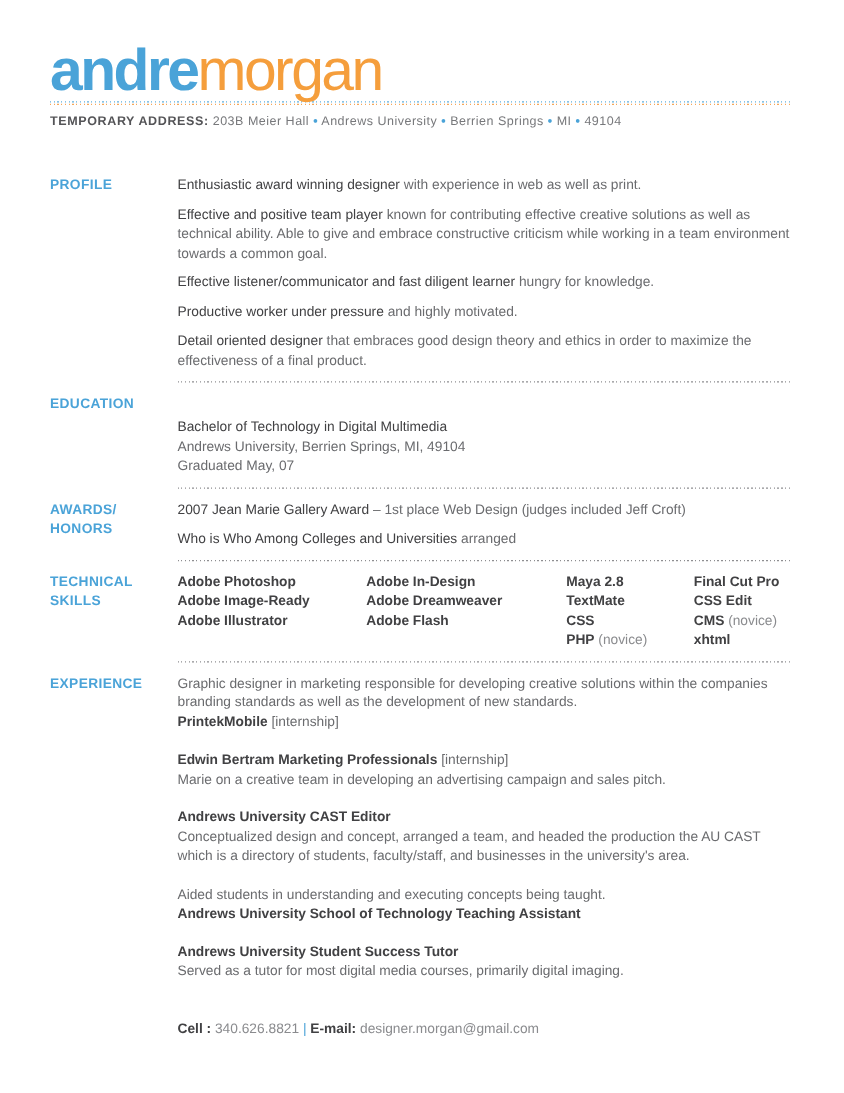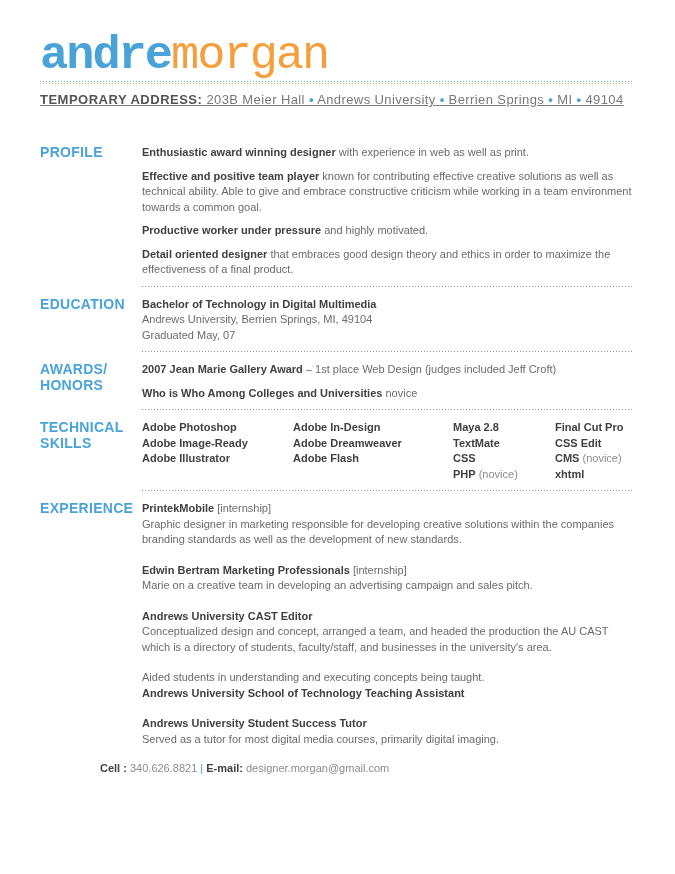--- a/index.html
+++ b/index.html
@@ -4,67 +4,67 @@
 <style>
   html,body { margin:0; padding:0; background:#ffffff; }
   .page {
     width:675px; height:874px; box-sizing:border-box;
     padding:36px 43px 0 40px;
     background:#ffffff;
     font-family:"Liberation Sans", sans-serif;
     overflow:hidden;
   }
   
-  h1.name { margin:0; font-size:47px; line-height:40px; letter-spacing:-2px; font-weight:700;font-family:Liberation Mono, monospace; }
+  h1.name { margin:0; font-size:47px; line-height:40px; letter-spacing:-2px; font-weight:700; }
   .name-first { color:#4AA3D8; }
   .name-last  { color:#F59E3C; font-weight:400; }
   .rule-blue   { height:1px; margin-top:5px;
                  background:repeating-linear-gradient(90deg,#5FB0DF 0 1px, transparent 1px 3px); }
   .rule-orange { height:1px; margin-top:1px;
                  background:repeating-linear-gradient(90deg,#F5A85A 0 1px, transparent 1px 3px); }
-  .address { margin-top:8px; font-size:13px; letter-spacing:0.4px; color:#77787B;text-decoration:underline; }
+  .address { margin-top:8px; font-size:10px; letter-spacing:0.4px; color:#77787B; }
   .address .addr-label { font-weight:700; color:#545457; letter-spacing:0.5px; }
   .address .dot { color:#4AA3D8; font-weight:700; }
 
   
   .row { display:flex; align-items:flex-start; }
   .row.first { margin-top:38px; }
   .sec-label {
     flex:0 0 102px; width:102px;
-    color:#4AA3D8; font-weight:700; font-size:14px;
+    color:#4AA3D8; font-weight:700; font-size:11px;
     letter-spacing:0.3px; line-height:15.5px; white-space:pre-line;
   }
   .content { width:490px; font-size:11px; line-height:15.5px; color:#6A6B6E; }
-  .lead { font-weight:700; color:#414143; }
+  .lead { font-weight:400; color:#414143;margin-top:19px; }
   p.item { margin:0 0 8px 0; }
   p.item:last-child { margin-bottom:0; }
 
   .sep {
     height:1px; width:490px; margin:8px 0 10px 102px;
     background:repeating-linear-gradient(90deg,#8E8E91 0 1px, transparent 1px 3px);
   }
 
   
   .skills-grid { display:flex; }
   .skill-col.c1 { width:151px; }
   .skill-col.c2 { width:160px; }
   .skill-col.c3 { width:102px; }
   .skill-col.c4 { flex:1; }
   .skill { line-height:15.5px; }
   .skill .b { font-weight:700; color:#414143; }
   .skill .n { color:#8A8B8E; }
 
   
   .xp-item { margin-bottom:15px; }
-  .xp-item:last-child { margin-bottom:0; }
+  .xp-item:last-child { margin-bottom:16px; }
   .xp-title { font-weight:700; color:#414143; }
   .xp-tag { color:#6A6B6E; }
 
   
-  .footer { margin:14px 0 0 60px; font-size:11px; line-height:15.5px; color:#8A8B8E; }
+  .footer { margin:14px 0 0 102px; font-size:11px; line-height:15.5px; color:#8A8B8E; }
   .footer .flabel { font-weight:700; color:#414143; }
   .footer .fdiv { color:#4AA3D8; }
 </style>
 </head>
 <body>
 
 <div class="page">
 
   <div>
     <h1 class="name"><span class="name-first">andre</span><span class="name-last">morgan</span></h1>
@@ -82,20 +82,21 @@
       <span class="dot">•</span>
       <span>49104</span>
     </div>
   </div>
 
   <div class="row first">
     <div class="sec-label">PROFILE</div>
     <div class="content">
       <p class="item"><span class="lead">Enthusiastic award winning designer</span> <span>with experience in web as well as print.</span></p>
       <p class="item"><span class="lead">Effective and positive team player</span> <span>known for contributing effective creative solutions as well as technical ability.  Able to give and embrace constructive criticism while working in a team environment towards a common goal.</span></p>
+      <p class="item"><span class="lead">Effective listener/communicator and fast diligent learner</span> <span>hungry for knowledge.</span></p>
       <p class="item"><span class="lead">Productive worker under pressure</span> <span>and highly motivated.</span></p>
       <p class="item"><span class="lead">Detail oriented designer</span> <span>that embraces good design theory and ethics in order to maximize the effectiveness of a final product.</span></p>
     </div>
   </div>
 
   <div class="sep"></div>
 
   <div class="row">
     <div class="sec-label">EDUCATION</div>
     <div class="content">
@@ -105,21 +106,21 @@
     </div>
   </div>
 
   <div class="sep"></div>
 
   <div class="row">
     <div class="sec-label">AWARDS/
 HONORS</div>
     <div class="content">
       <p class="item"><span class="lead">2007 Jean Marie Gallery Award</span> <span>– 1st place Web Design (judges included Jeff Croft)</span></p>
-      <p class="item"><span class="lead">Who is Who Among Colleges and Universities</span> <span>novice</span></p>
+      <p class="item"><span class="lead">Who is Who Among Colleges and Universities</span> <span>arranged</span></p>
     </div>
   </div>
 
   <div class="sep"></div>
 
   <div class="row">
     <div class="sec-label">TECHNICAL
 SKILLS</div>
     <div class="content">
       <div class="skills-grid">
@@ -148,22 +149,22 @@
       </div>
     </div>
   </div>
 
   <div class="sep"></div>
 
   <div class="row">
     <div class="sec-label">EXPERIENCE</div>
     <div class="content">
       <div class="xp-item">
+        <div>Graphic designer in marketing responsible for developing creative solutions within the companies branding standards as well as the development of new standards.</div>
         <div><span class="xp-title">PrintekMobile</span> <span class="xp-tag">[internship]</span></div>
-        <div>Graphic designer in marketing responsible for developing creative solutions within the companies branding standards as well as the development of new standards.</div>
       </div>
       <div class="xp-item">
         <div><span class="xp-title">Edwin Bertram Marketing Professionals</span> <span class="xp-tag">[internship]</span></div>
         <div>Marie on a creative team in developing an advertising campaign and sales pitch.</div>
       </div>
       <div class="xp-item">
         <div><span class="xp-title">Andrews University CAST Editor</span></div>
         <div>Conceptualized design and concept, arranged a team, and headed the production the AU CAST which is a directory of students, faculty/staff, and businesses in the university's area.</div>
       </div>
       <div class="xp-item">

